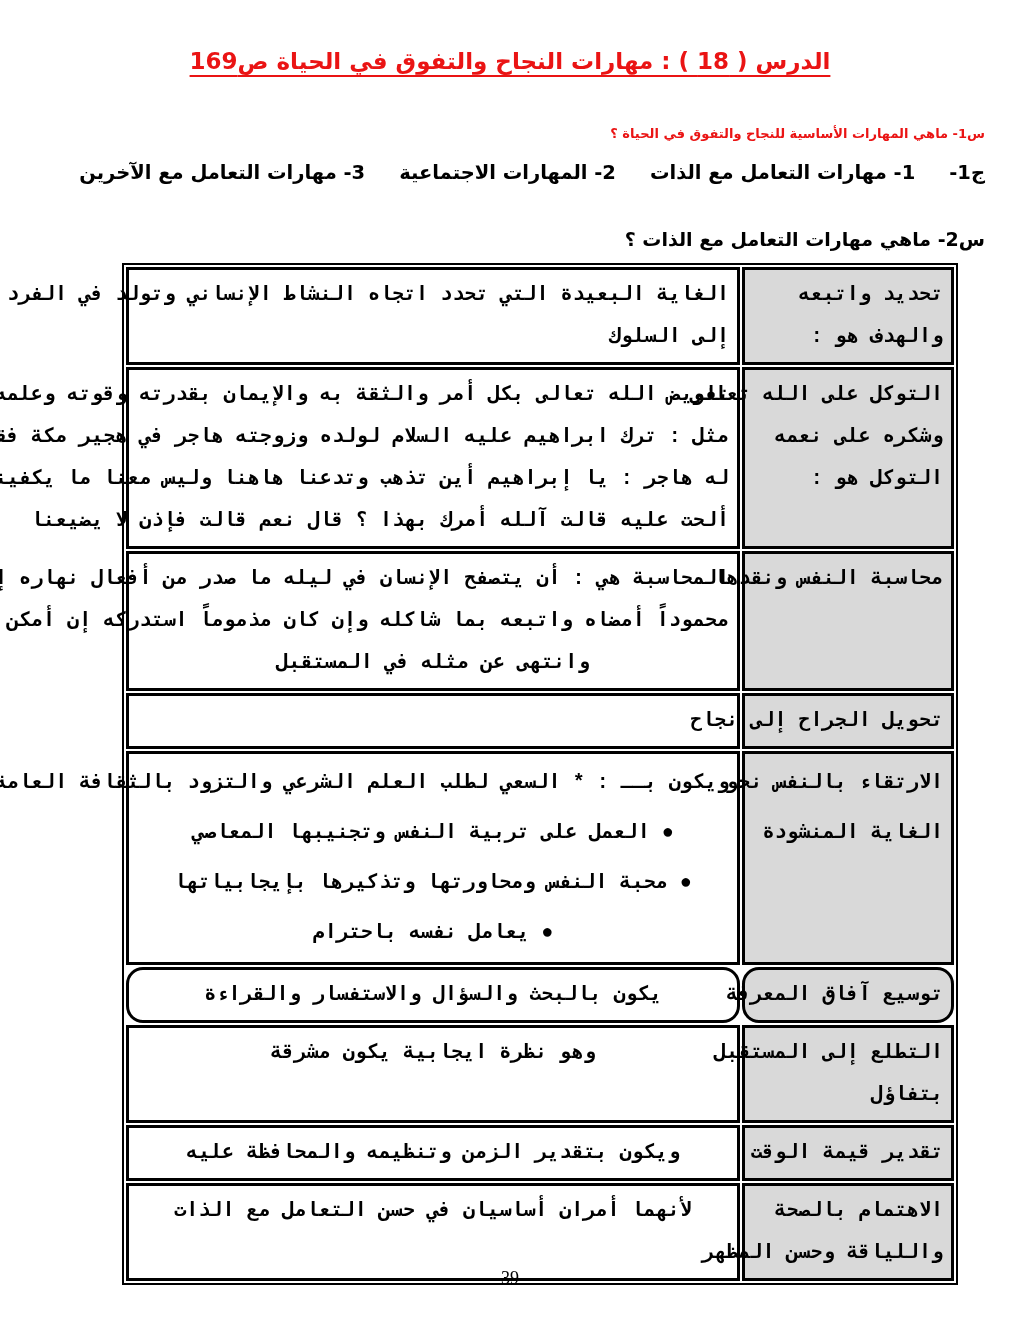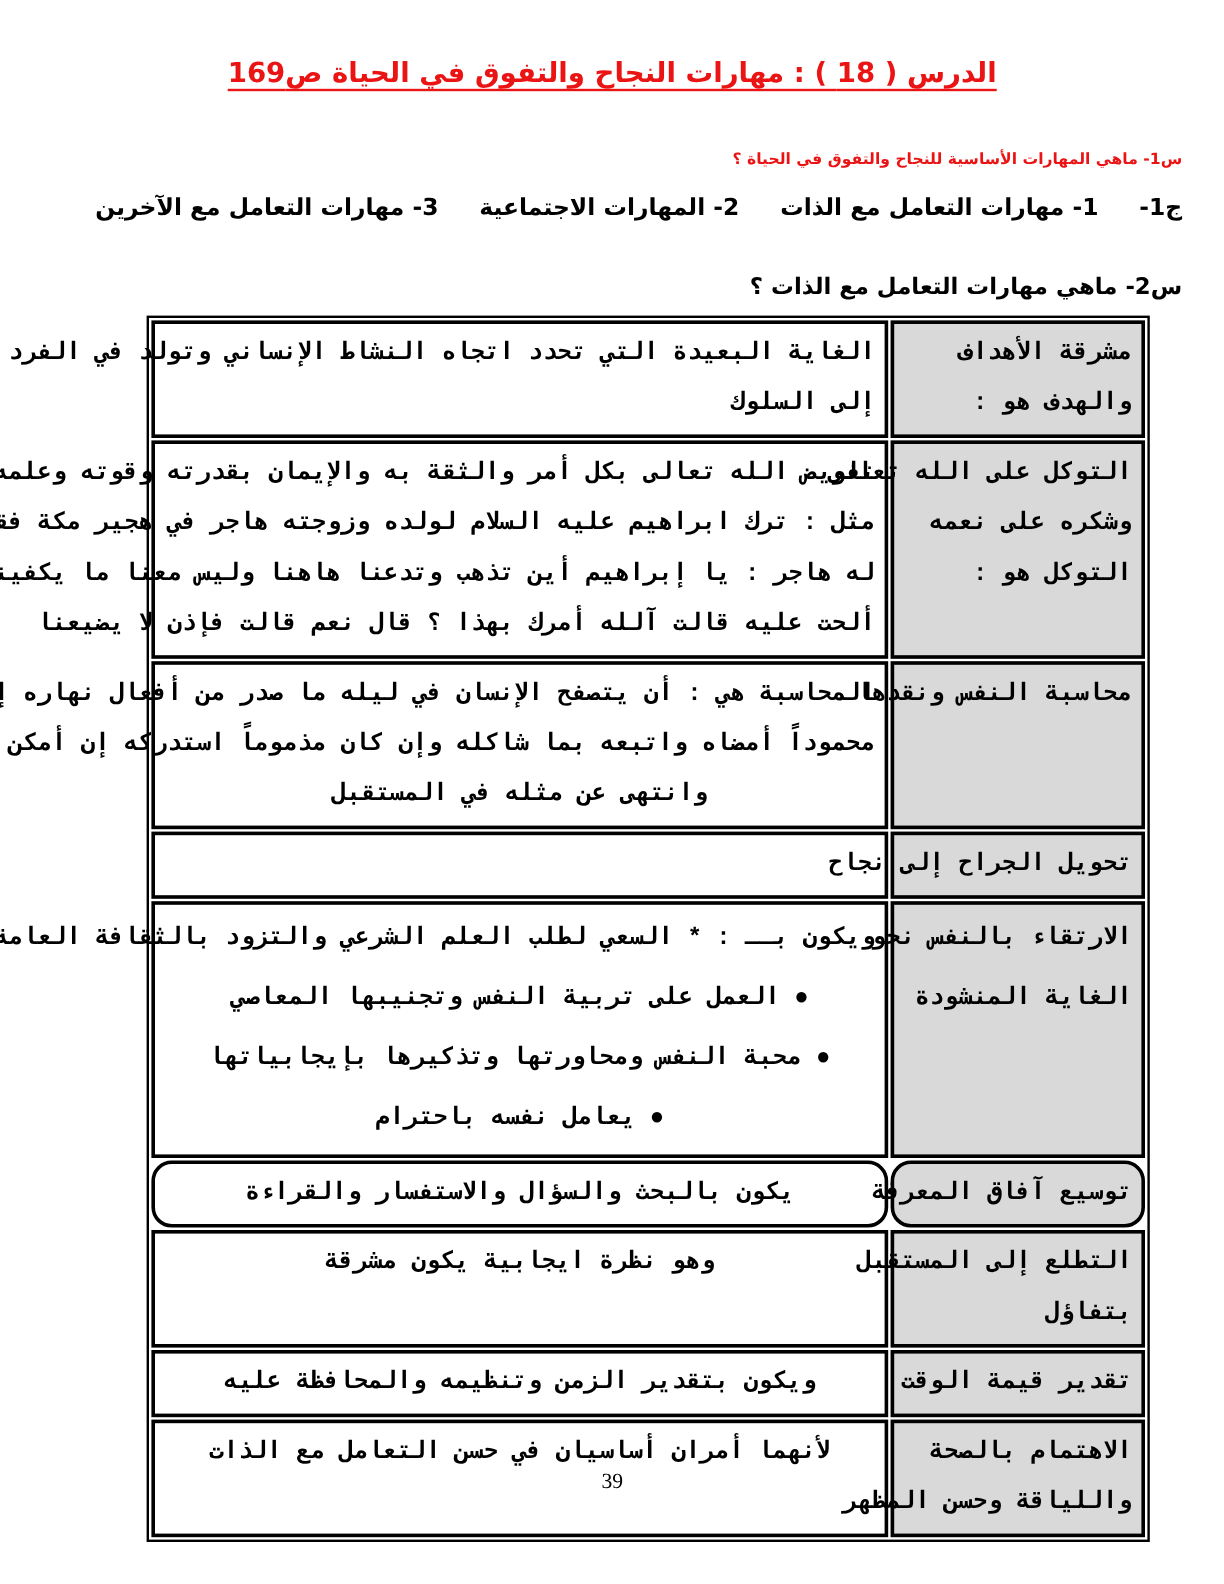--- a/index.html
+++ b/index.html
@@ -80,21 +80,21 @@
   .qtable tbody tr:nth-child(4) td{height:45px;}
   .qtable tbody tr:nth-child(5) td{height:204px;}
   .qtable tbody tr:nth-child(5) td .line{line-height:50px;}
   .qtable tbody tr:nth-child(6) td{height:48px;border-radius:17px;}
   .qtable tbody tr:nth-child(7) td{height:84px;}
   .qtable tbody tr:nth-child(8) td{height:48px;}
   .qtable tbody tr:nth-child(9) td{height:89px;}
   
   .page-number{
     position:absolute;
-    top:1224px;left:0;right:0;
+    top:1268px;left:0;right:0;
     text-align:center;
     font-family:"Liberation Serif","DejaVu Serif",serif;
     font-size:18px;
     color:#000;
     direction:ltr;
   }
 </style>
 </head>
 <body>
 
@@ -112,21 +112,21 @@
     <span>2- المهارات الاجتماعية</span>
     <span>3- مهارات التعامل مع الآخرين</span>
   </div>
 
   <div class="q2">س2- ماهي مهارات التعامل مع الذات ؟</div>
 
   <table class="qtable">
     <tbody>
   <tr>
     <td class="cell-h">
-            <div class="line">مشرقة الأهداف</div>
+            <div class="line">تحديد واتبعه</div>
             <div class="line">والهدف هو :</div>
           </td>
     <td class="cell-c">
             <div class="line">الغاية البعيدة التي تحدد اتجاه النشاط الإنساني وتولد في الفرد الدافع</div>
             <div class="line">إلى السلوك</div>
           </td>
   </tr>
 
   <tr>
     <td class="cell-h">

